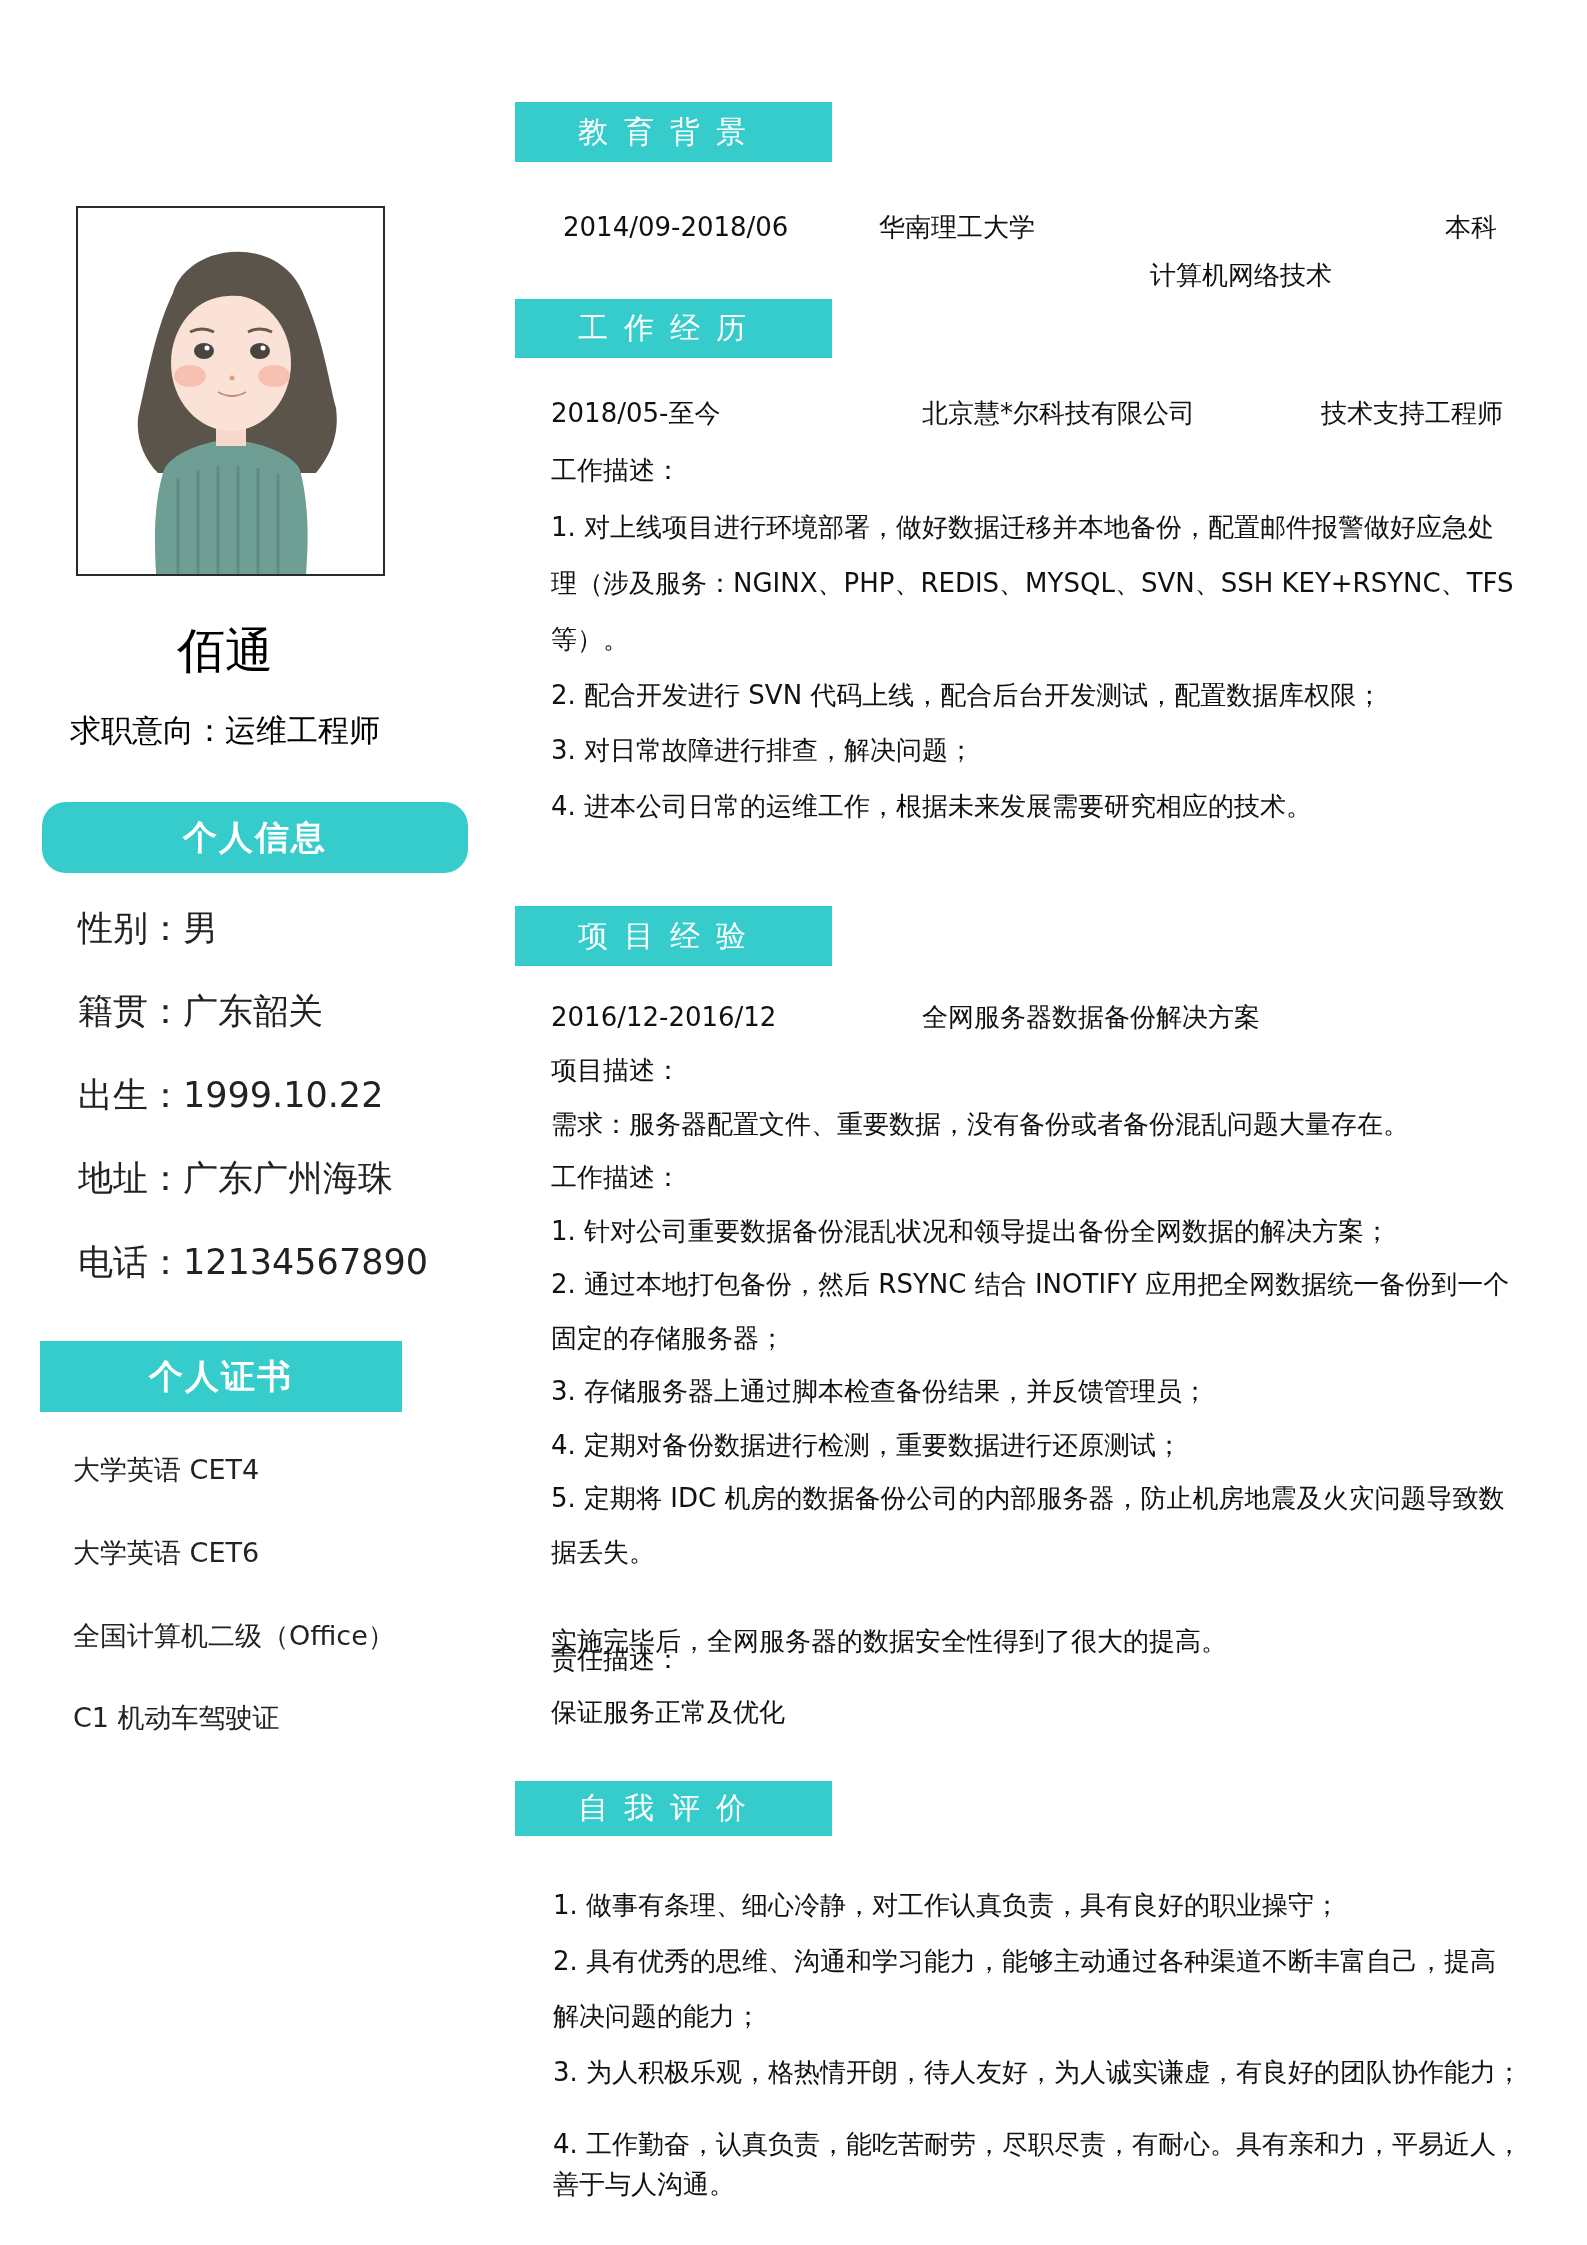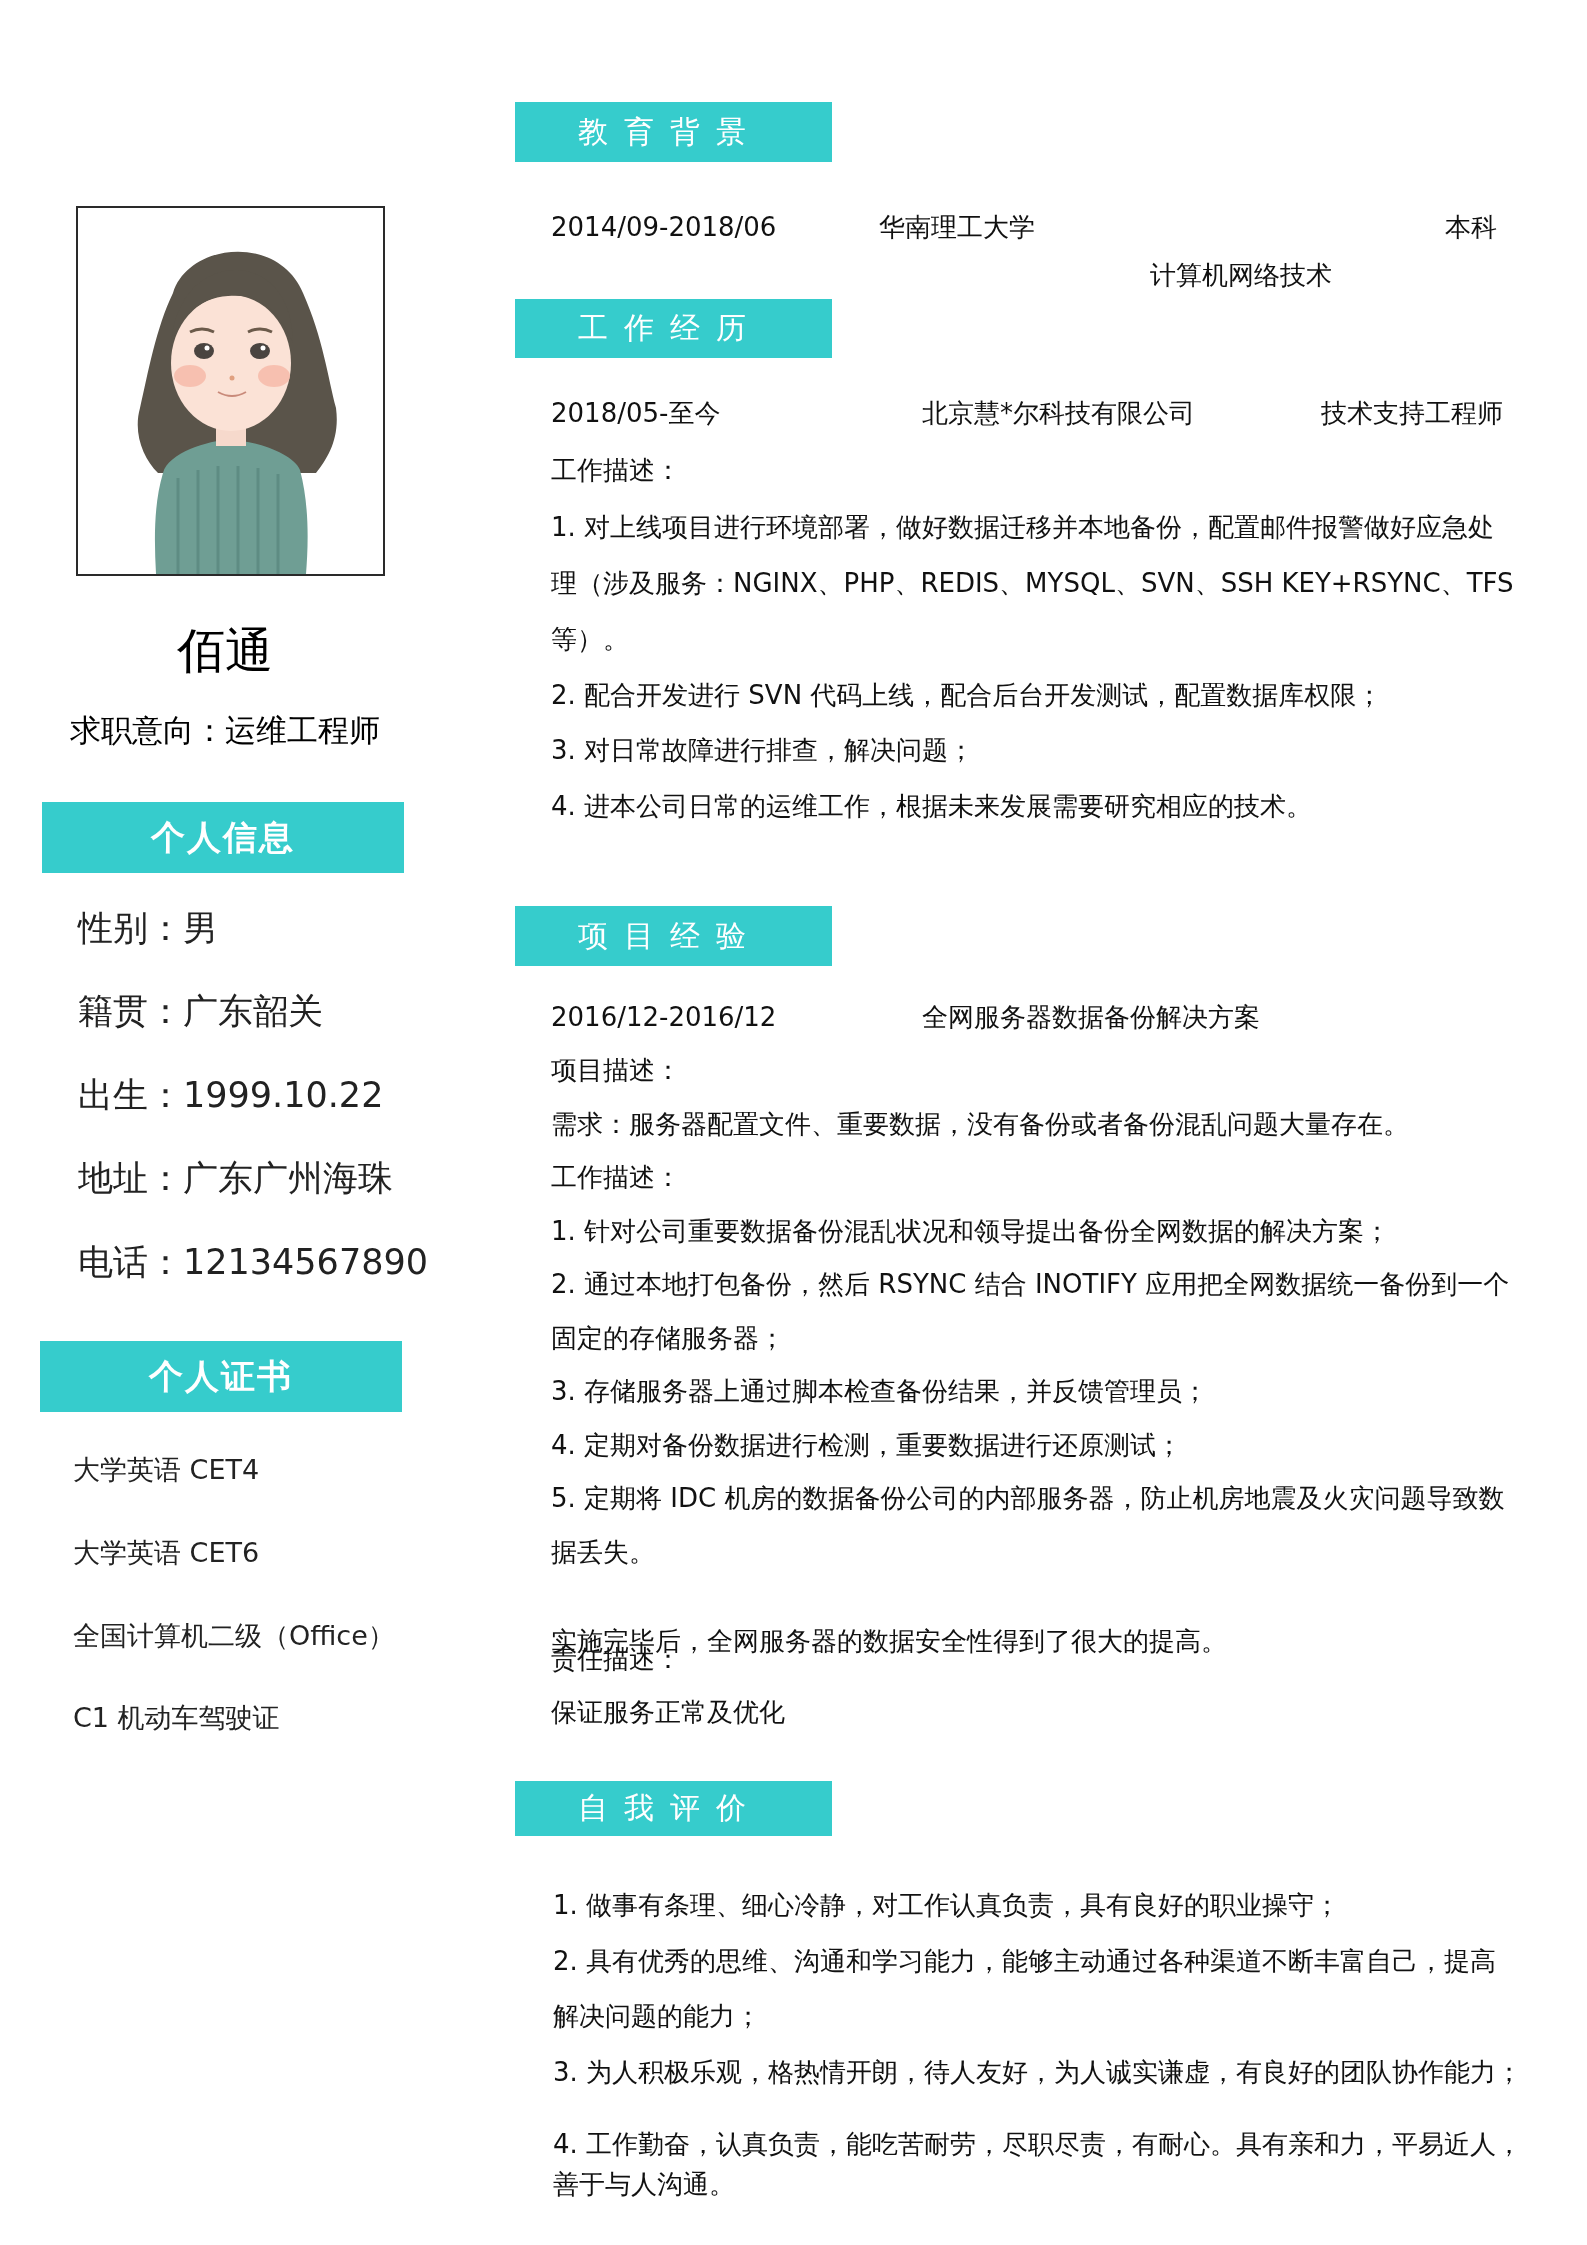--- a/index.html
+++ b/index.html
@@ -52,21 +52,21 @@
     <ellipse cx="196" cy="168" rx="16" ry="11" fill="#f6b8a6" opacity="0.8"></ellipse>
 
     <circle cx="154" cy="170" r="2.5" fill="#e0a080"></circle>
     <path d="M140 184 Q154 192 168 184" stroke="#c98a7a" stroke-width="2" fill="none"></path>
   </svg>
 </div>
 
 <div class="abs name">佰通</div>
 <div class="abs intent">求职意向：运维工程师</div>
 
-<div class="bar bar-left" style="left:42px; top:802px; width:362px; height:71px;">
+<div class="bar bar-left" style="left:42px; top:802px; width:426px; height:71px;border-radius:24px;">
   <span>个人信息</span>
 </div>
 
 <div class="info-row" style="top:910px;">性别：男</div>
 <div class="info-row" style="top:993px;">籍贯：广东韶关</div>
 <div class="info-row" style="top:1077px;">出生：1999.10.22</div>
 <div class="info-row" style="top:1160px;">地址：广东广州海珠</div>
 <div class="info-row" style="top:1244px;">电话：12134567890</div>
 
 <div class="bar bar-left" style="left:40px; top:1341px; width:362px; height:71px;">
@@ -74,21 +74,21 @@
 </div>
 
 <div class="cert-row" style="top:1452px;">大学英语 CET4</div>
 <div class="cert-row" style="top:1535px;">大学英语 CET6</div>
 <div class="cert-row" style="top:1618px;">全国计算机二级（Office）</div>
 <div class="cert-row" style="top:1700px;">C1 机动车驾驶证</div>
 
 <div class="bar bar-right" style="left:515px; top:102px; width:317px; height:60px;">
   <span>教育背景</span>
 </div>
-<div class="col" style="left:551px; top:209px;">2014/09-2018/06</div>
+<div class="col" style="left:563px; top:209px;">2014/09-2018/06</div>
 <div class="col" style="left:879px; top:209px;">华南理工大学</div>
 <div class="col" style="left:1150px; top:209px;margin-top:48px;">计算机网络技术</div>
 <div class="col" style="left:1445px; top:209px;">本科</div>
 
 <div class="bar bar-right" style="left:515px; top:299px; width:317px; height:59px;">
   <span>工作经历</span>
 </div>
 <div class="col" style="left:551px; top:395px;">2018/05-至今</div>
 <div class="col" style="left:922px; top:395px;">北京慧*尔科技有限公司</div>
 <div class="col" style="left:1321px; top:395px;">技术支持工程师</div>

